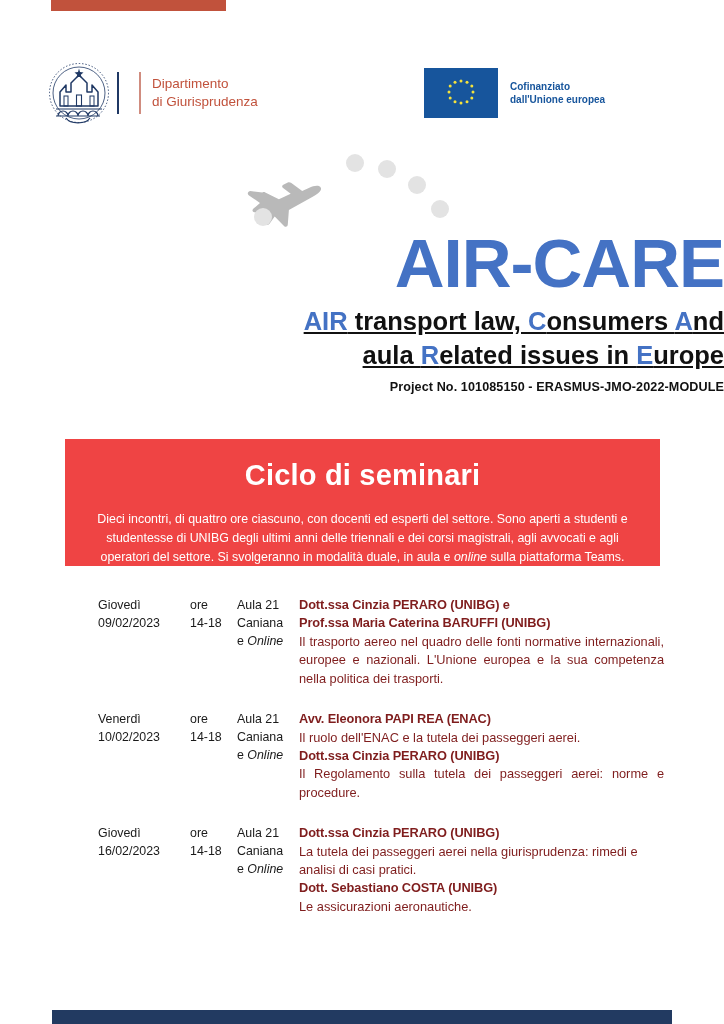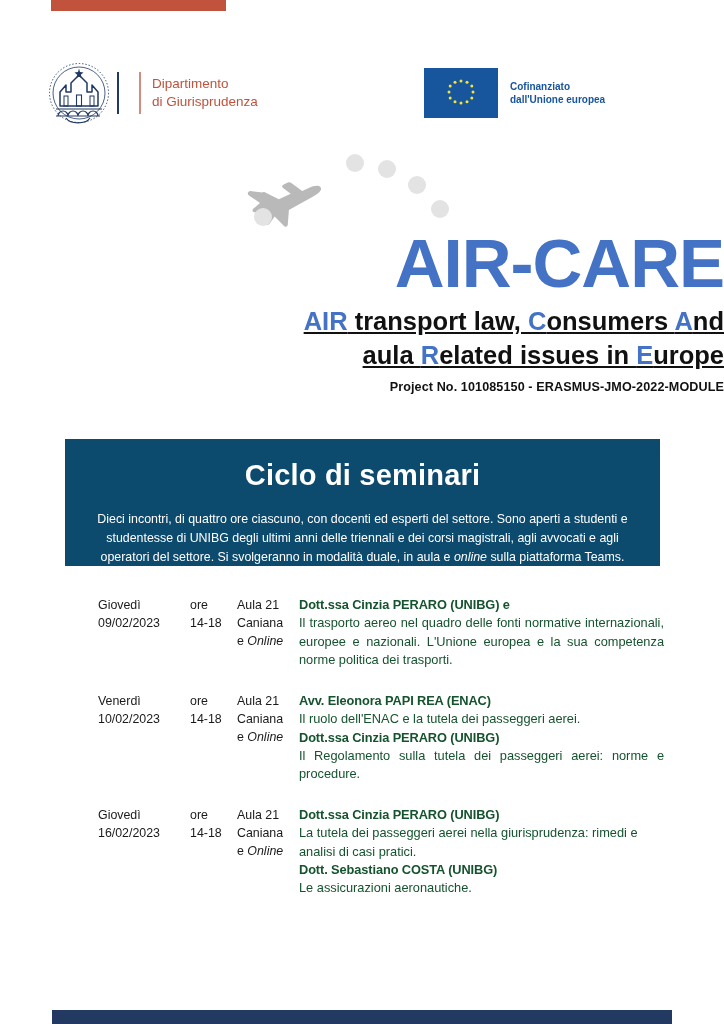--- a/index.html
+++ b/index.html
@@ -157,21 +157,21 @@
     letter-spacing: 0.1px;
   }
 
   
   .banner {
     position: absolute;
     left: 65px;
     top: 439px;
     width: 595px;
     height: 127px;
-    background: #0c4a6e;
+    background: #ef4444;
     color: #ffffff;
     box-sizing: border-box;
     padding: 14px 18px 10px 18px;
   }
   .banner-title {
     text-align: center;
     font-size: 29px;
     font-weight: bold;
     letter-spacing: 0.2px;
     margin: 6px 0 0 0;
@@ -213,21 +213,21 @@
     flex: 0 0 62px;
     font-size: 12.4px;
     line-height: 1.46;
     color: #1a1a1a;
   }
   .col-room .on { font-style: italic; }
   .col-body {
     flex: 1 1 auto;
     font-size: 12.8px;
     line-height: 1.44;
-    color: #14532d;
+    color: #7f1d1d;
   }
   .speaker {
     font-weight: bold;
     letter-spacing: -0.1px;
   }
   .topic {
     text-align: justify;
   }
   .topic.nojust { text-align: left; }
 </style>
@@ -339,21 +339,22 @@
       <span>ore</span><br>
       <span>14-18</span>
     </div>
     <div class="col-room">
       <span>Aula 21</span><br>
       <span>Caniana</span><br>
       <span>e </span><span class="on">Online</span>
     </div>
     <div class="col-body">
       <div class="speaker">Dott.ssa Cinzia PERARO (UNIBG) e</div>
-      <div class="topic">Il trasporto aereo nel quadro delle fonti normative internazionali, europee e nazionali. L'Unione europea e la sua competenza norme politica dei trasporti.</div>
+      <div class="speaker">Prof.ssa Maria Caterina BARUFFI (UNIBG)</div>
+      <div class="topic">Il trasporto aereo nel quadro delle fonti normative internazionali, europee e nazionali. L'Unione europea e la sua competenza nella politica dei trasporti.</div>
     </div>
   </div>
 
   <div class="sem-row">
     <div class="col-day">
       <span>Venerdì</span><br>
       <span>10/02/2023</span>
     </div>
     <div class="col-time">
       <span>ore</span><br>

